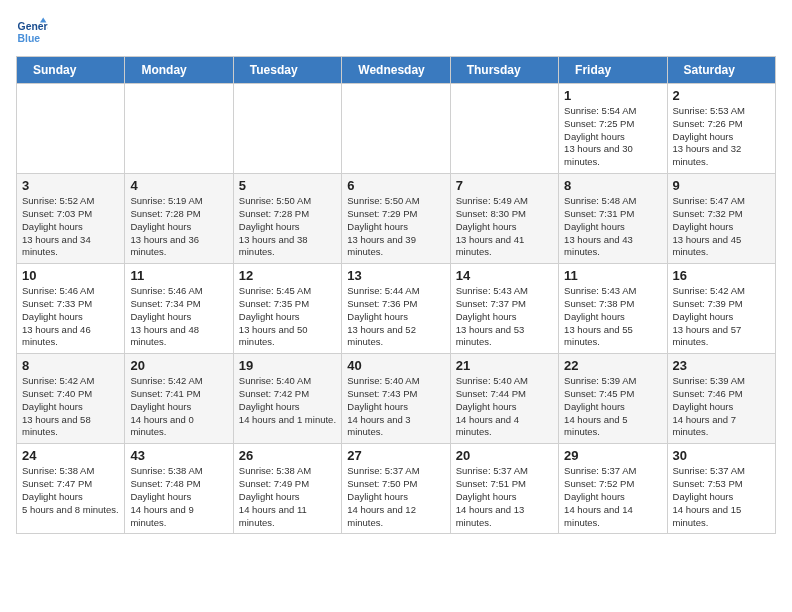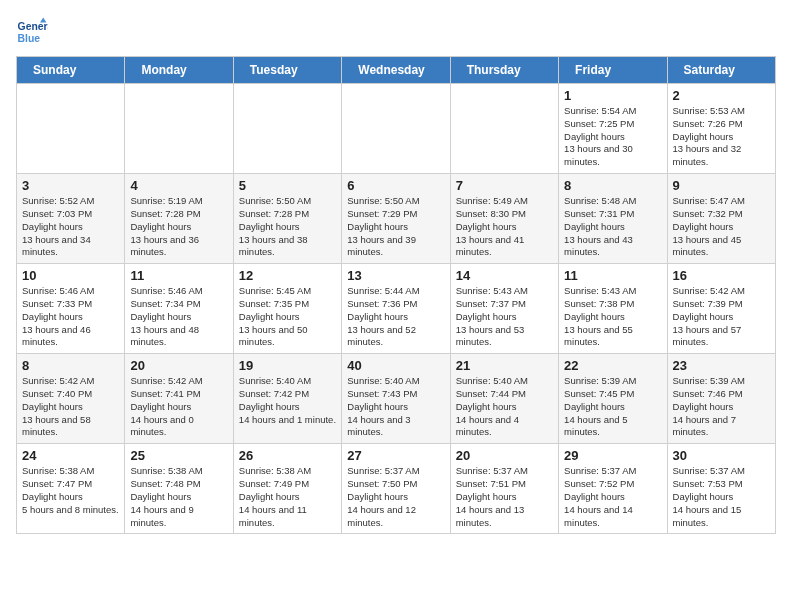--- a/index.html
+++ b/index.html
@@ -283,21 +283,21 @@
       </tr>
       <tr>
         <td>
           <span class="day-num">24</span>
           <div class="cell-content">Sunrise: 5:38 AM</div>
           <div class="cell-content">Sunset: 7:47 PM</div>
           <div class="cell-content">Daylight hours</div>
           <div class="cell-content">5 hours and 8 minutes.</div>
         </td>
         <td>
-          <span class="day-num">25</span>
+          <span class="day-num">43</span>
           <div class="cell-content">Sunrise: 5:38 AM</div>
           <div class="cell-content">Sunset: 7:48 PM</div>
           <div class="cell-content">Daylight hours</div>
           <div class="cell-content">14 hours and 9 minutes.</div>
         </td>
         <td>
           <span class="day-num">26</span>
           <div class="cell-content">Sunrise: 5:38 AM</div>
           <div class="cell-content">Sunset: 7:49 PM</div>
           <div class="cell-content">Daylight hours</div>

